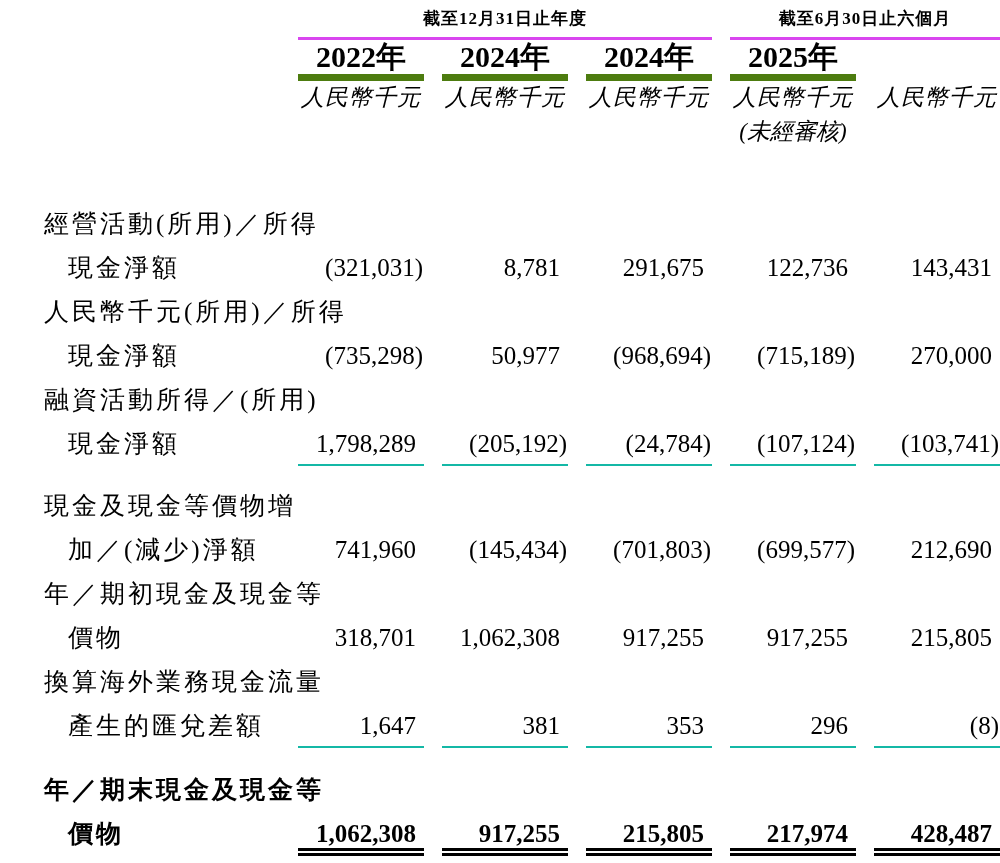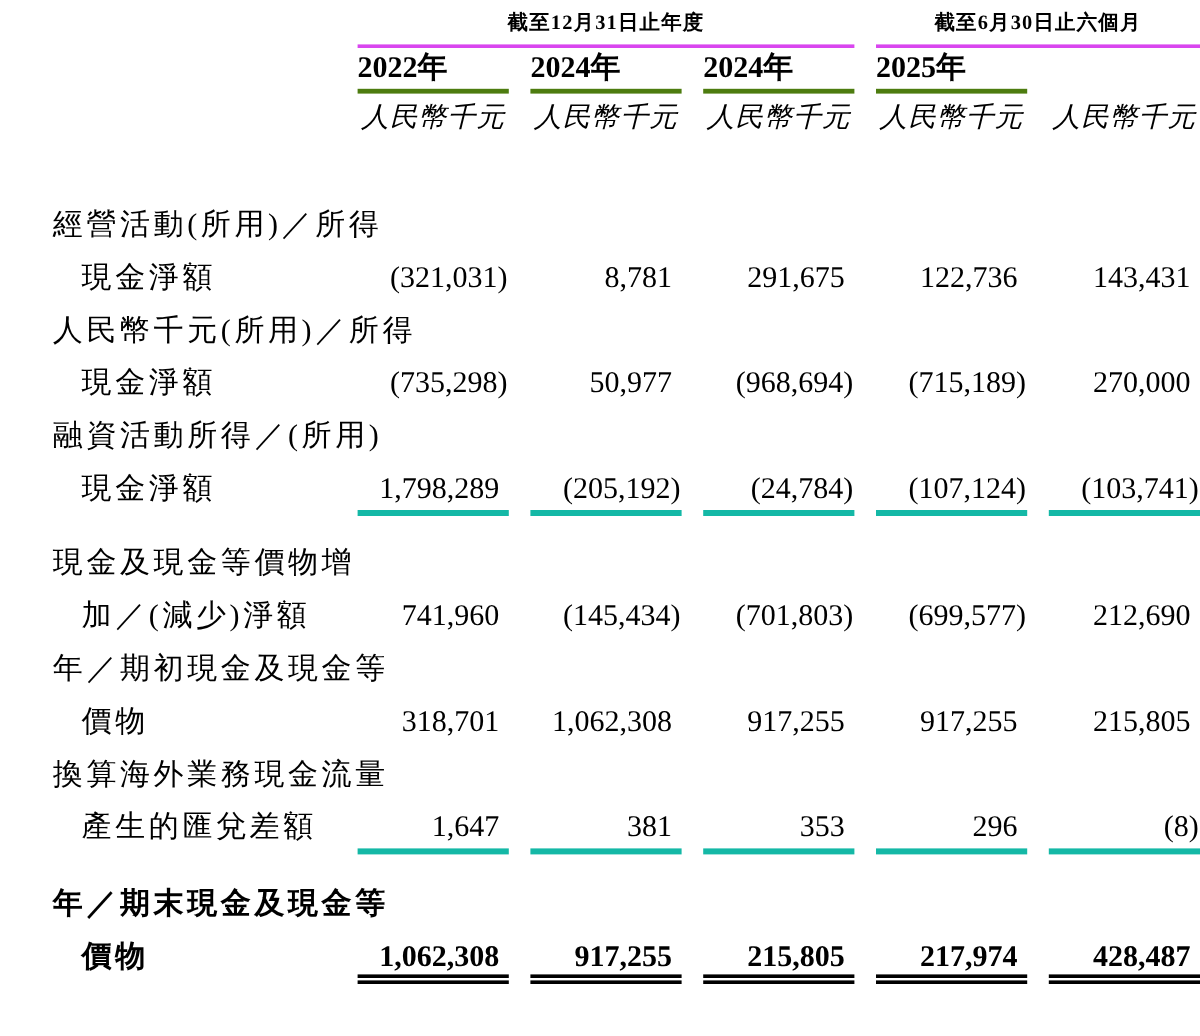--- a/index.html
+++ b/index.html
@@ -27,24 +27,25 @@
     font-size: 17px;
     letter-spacing: 1px;
     line-height: 36px;
     border-bottom: 3px solid #d946ef;
   }
   .group-annual  { grid-column: 2 / span 3; }
   .group-interim { grid-column: 5 / span 2; }
 
   .header-years { align-items: end; height: 38px; }
   .year-cell {
+    text-align: center;
     font-weight: bold;
-    font-size: 25px;
+    font-size: 30px;
     line-height: 34px;
-    border-bottom: 4px solid #4d7c0f;
+    border-bottom: 7px solid #4d7c0f;
   }
 
   .header-units { height: 38px; }
   .unit-cell {
     text-align: center;
     font-style: italic;
     font-size: 23px;
     line-height: 40px;
     letter-spacing: 1px;
     white-space: nowrap;
@@ -72,21 +73,21 @@
     white-space: nowrap;
     margin-left: 34px;
   }
   .l2 { padding-left: 34px; }
   .num {
     text-align: right;
     font-size: 25px;
     padding-right: 8px;
     white-space: nowrap;
   }
-  .rule-single .num { border-bottom: 5px solid #14b8a6; }
+  .rule-single .num { border-bottom: 2px solid #14b8a6; }
   .rule-double .num { border-bottom: 8px double #000; }
   .bold-row .label, .bold-row .num { font-weight: bold; }
 </style>
 </head>
 <body>
 
 <div class="page">
 
   <div class="grid header-groups">
     <div class="group-cell group-annual">截至12月31日止年度</div>
@@ -103,20 +104,28 @@
 
   <div class="grid header-units">
     <div class="cell"></div>
     <div class="unit-cell">人民幣千元</div>
     <div class="unit-cell">人民幣千元</div>
     <div class="unit-cell">人民幣千元</div>
     <div class="unit-cell">人民幣千元</div>
     <div class="unit-cell">人民幣千元</div>
   </div>
 
+  <div class="grid header-note">
+    <div class="cell"></div>
+    <div class="cell"></div>
+    <div class="cell"></div>
+    <div class="cell"></div>
+    <div class="note-cell">(未經審核)</div>
+    <div class="cell"></div>
+  </div>
 
   <div class="spacer-lg"></div>
 
   <div class="grid line">
     <div class="cell label l1">經營活動(所用)／所得</div>
   </div>
   <div class="grid line">
     <div class="cell label l2">現金淨額</div>
     <div class="cell num" style="padding-right: 1px;">(321,031)</div>
     <div class="cell num">8,781</div>

